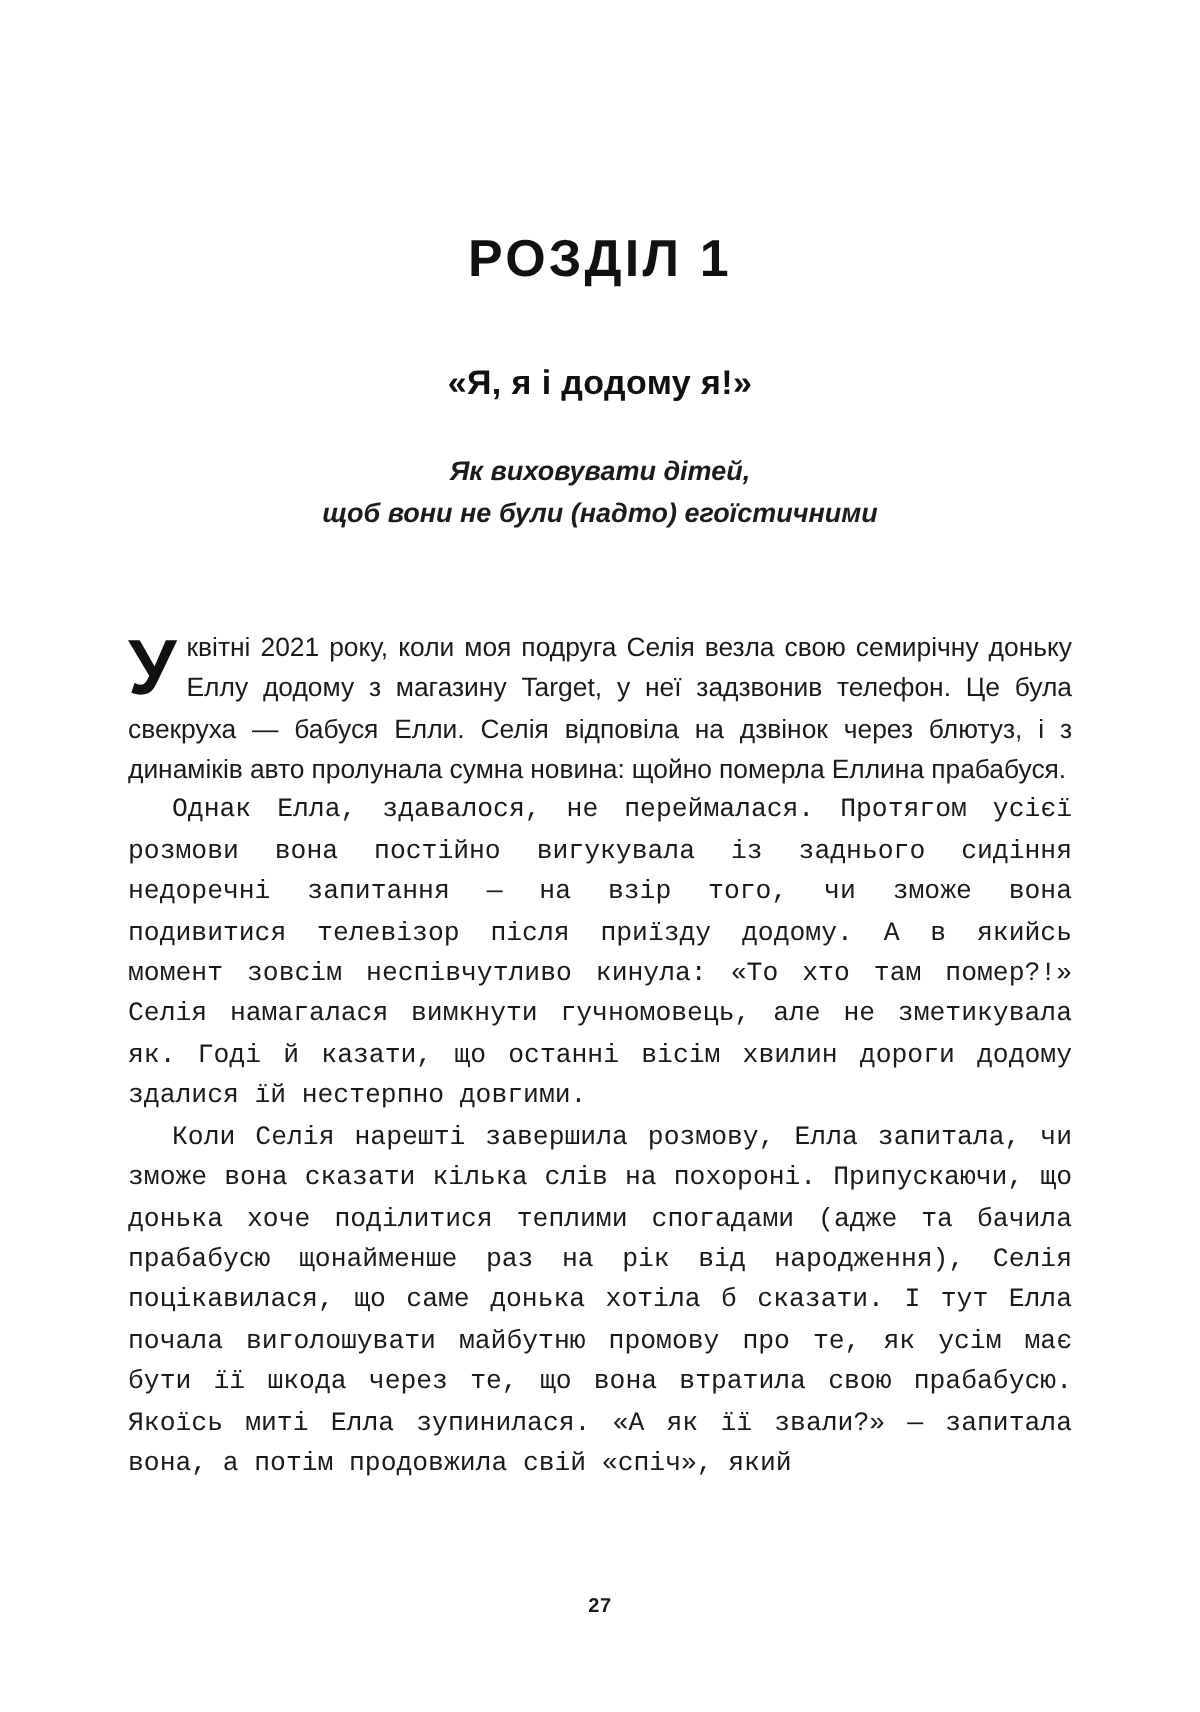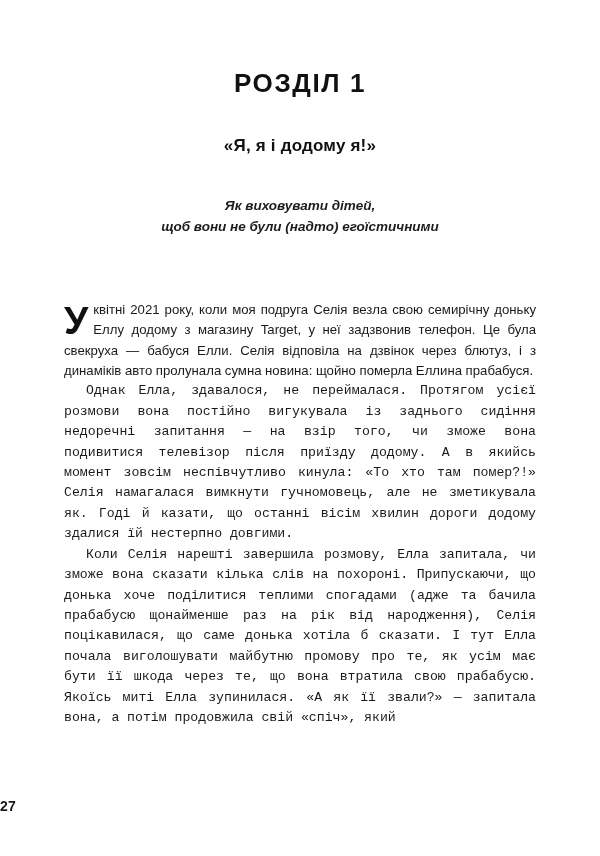--- a/index.html
+++ b/index.html
@@ -28,42 +28,42 @@
     position: absolute;
     left: 64px;
     top: 0;
     width: 472px;
     height: 856px;
   }
 
   
   .chapter-label {
     margin: 0;
-    padding-top: 69px;
+    padding-top: 115px;
     text-align: center;
     font-size: 26px;
     font-weight: 700;
     letter-spacing: 1.6px;
     color: #111111;
     line-height: 1.1;
   }
 
   .chapter-title {
     margin: 0;
     padding-top: 38px;
     text-align: center;
     font-size: 17px;
     font-weight: 700;
     letter-spacing: 0.2px;
     color: #111111;
     line-height: 1.2;
   }
 
   .chapter-subtitle {
-    margin: 16px;
+    margin: 0;
     padding-top: 24px;
     text-align: center;
     font-style: italic;
     font-weight: 600;
     font-size: 13.5px;
     line-height: 1.55;
     color: #1c1c1c;
   }
 
   .chapter-subtitle .sub-line {
@@ -111,21 +111,22 @@
 
   .ital {
   }
 
   
   .folio {
     position: absolute;
     left: 0;
     right: 0;
     top: 798px;
-    font-size: 14px;
+    text-align: center;
+    font-size: 10px;
     font-weight: 700;
     color: #1a1a1a;
     letter-spacing: 0.3px;
   }
 </style>
 </head>
 <body>
 
 <div class="page">
   <div class="page-inner">

